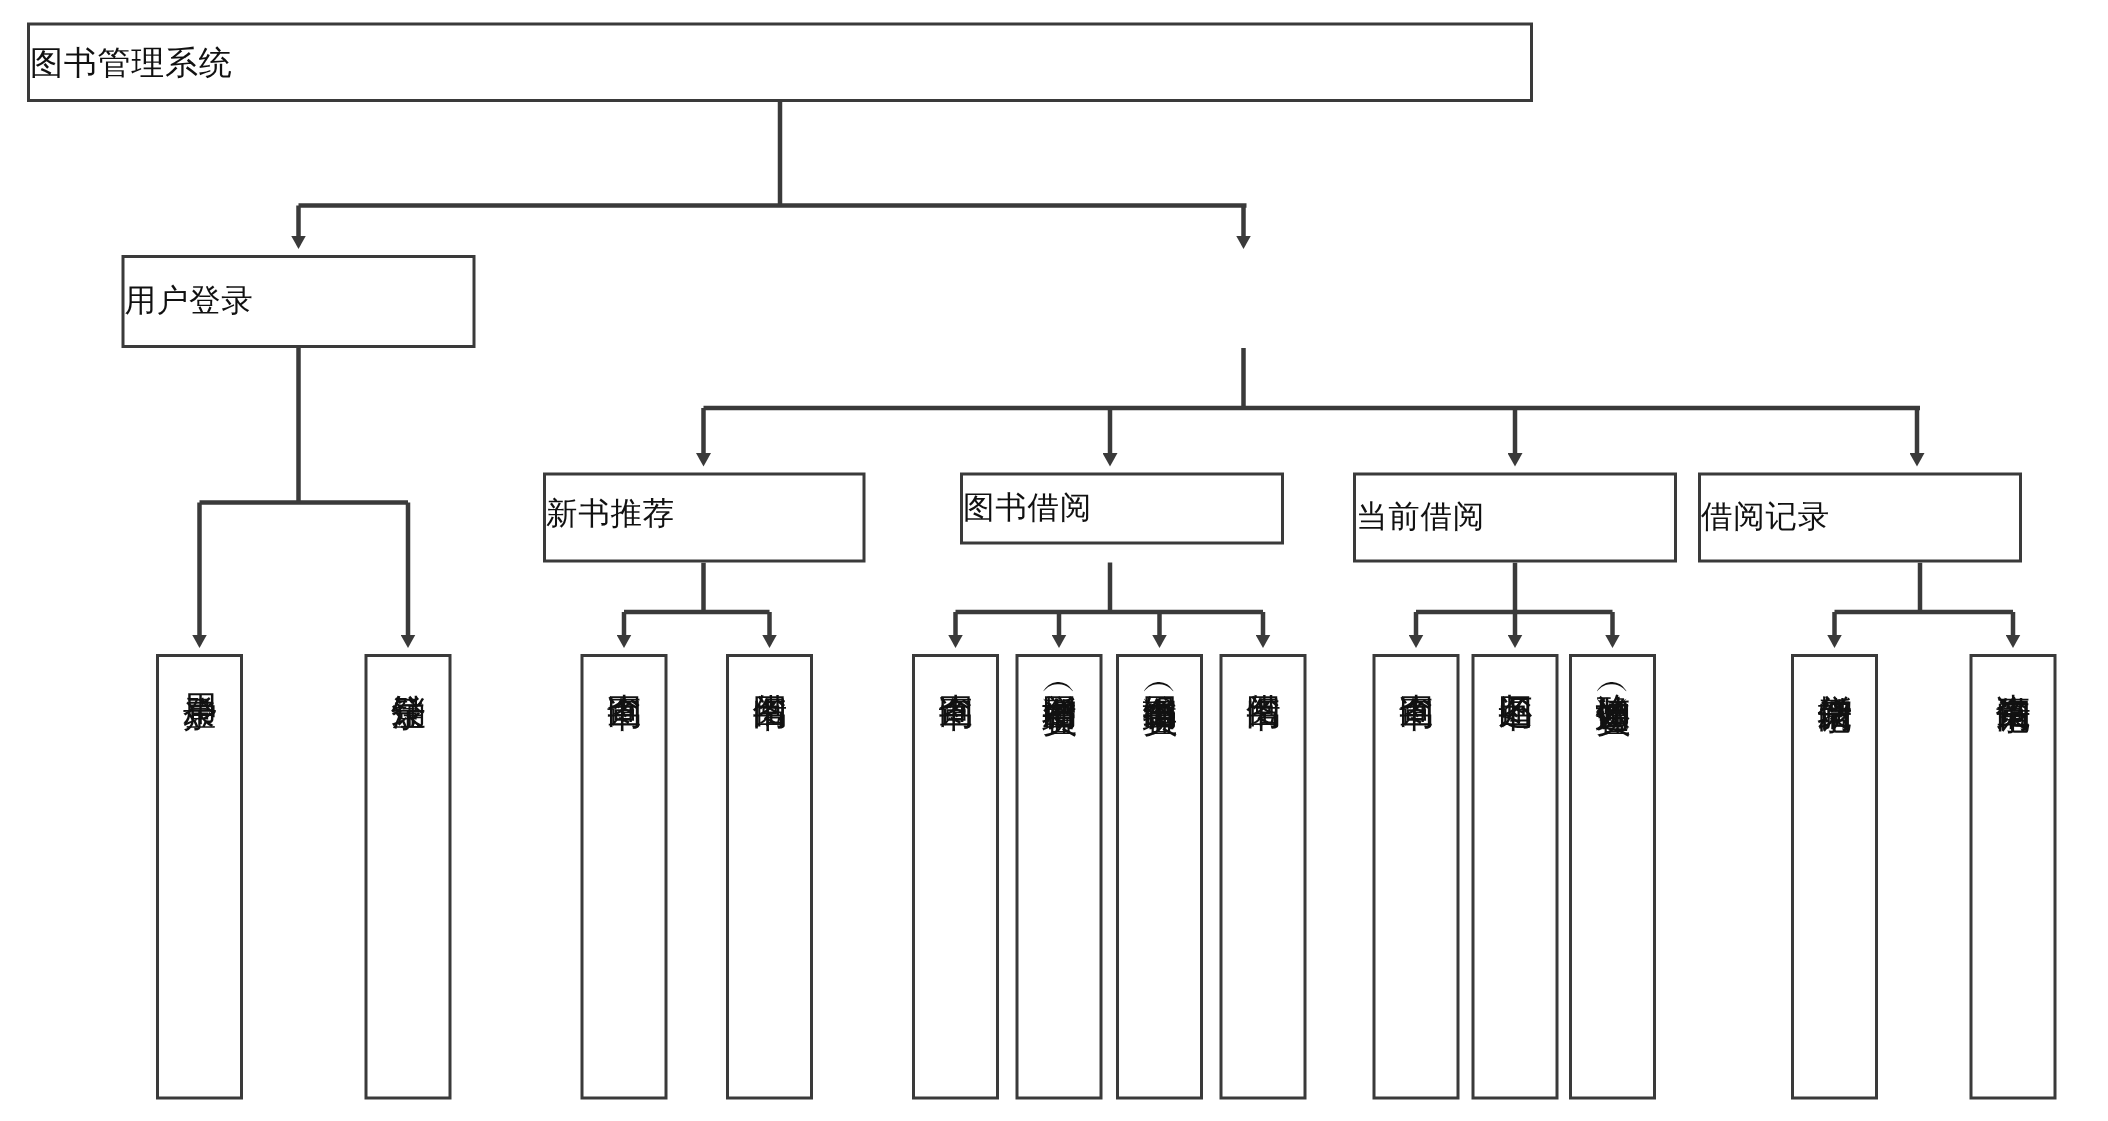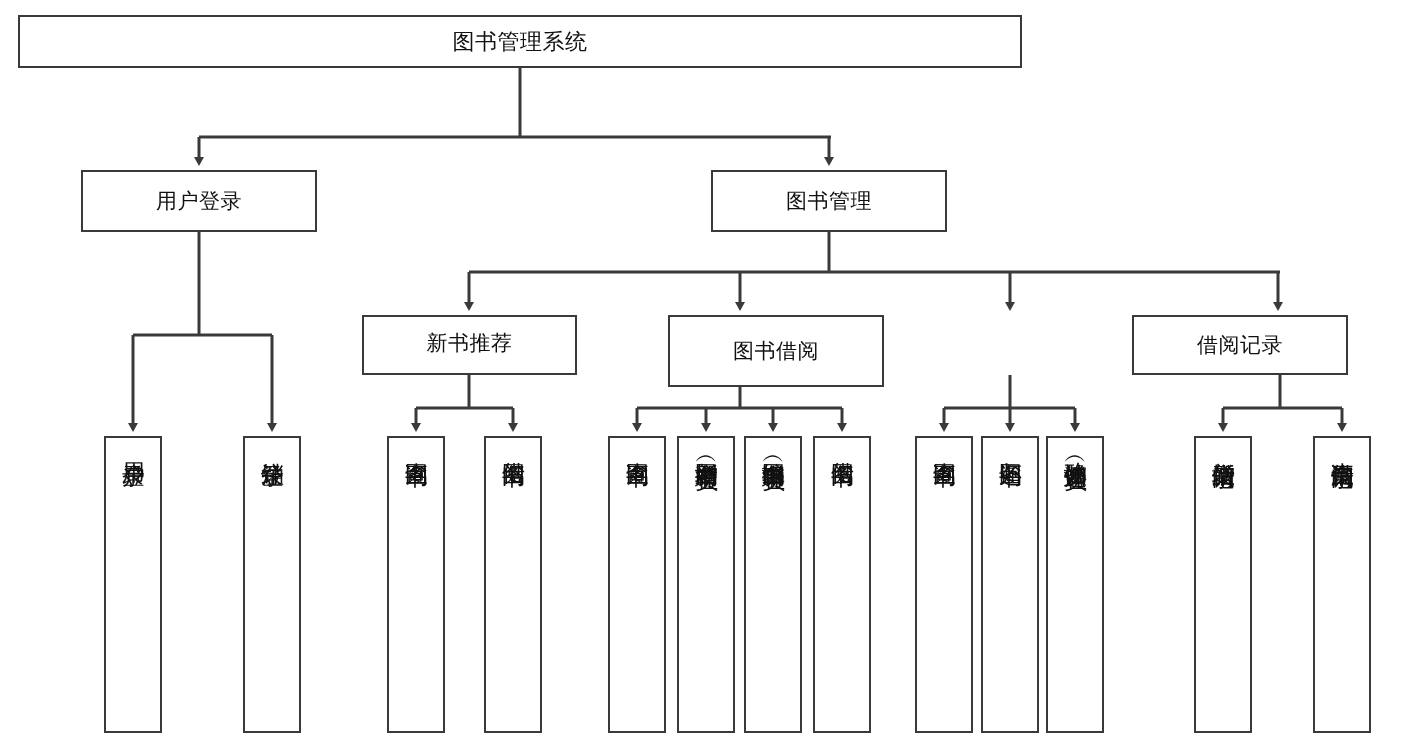--- a/index.html
+++ b/index.html
@@ -23,21 +23,21 @@
     height: 747px;
     pointer-events: none;
   }
   .node {
     position: absolute;
     box-sizing: border-box;
     background: #ffffff;
     border: 2px solid #3a3a3a;
     display: flex;
     align-items: center;
-    justify-content: center;
+    justify-content: flex-start;
     color: #111111;
     z-index: 2;
   }
   .node .label {
     display: block;
     text-align: center;
     line-height: 1.18;
     white-space: nowrap;
   }
   .node.horiz .label {
@@ -127,29 +127,29 @@
     </g>
   </svg>
 
   <div class="node root horiz" style="left: 18px; top: 15px; width: 1004px; height: 53px;">
     <span class="label">图书管理系统</span>
   </div>
 
   <div class="node horiz" style="left: 81px; top: 170px; width: 236px; height: 62px;">
     <span class="label">用户登录</span>
   </div>
-  <div class="node horiz" style="left: 711px; top: 170px; width: 236px; height: 62px;">
-    <span class="label">图书管理</span>
-  </div>
 
   <div class="node horiz" style="left: 362px; top: 315px; width: 215px; height: 60px; font-family: Liberation Mono, monospace;">
     <span class="label">新书推荐</span>
   </div>
-  <div class="node horiz" style="left: 668px; top: 315px; width: 216px; height: 72px;">
+  <div class="node horiz" style="left: 640px; top: 315px; width: 216px; height: 48px;">
     <span class="label">图书借阅</span>
+  </div>
+  <div class="node horiz" style="left: 902px; top: 315px; width: 216px; height: 60px;">
+    <span class="label">当前借阅</span>
   </div>
   <div class="node horiz" style="left: 1132px; top: 315px; width: 216px; height: 60px;">
     <span class="label">借阅记录</span>
   </div>
 
   <div class="node vert" style="left: 104px; top: 436px; width: 58px; height: 297px;">
     <span class="label">用户登录</span>
   </div>
   <div class="node vert" style="left: 243px; top: 436px; width: 58px; height: 297px;">
     <span class="label">注销登录</span>

